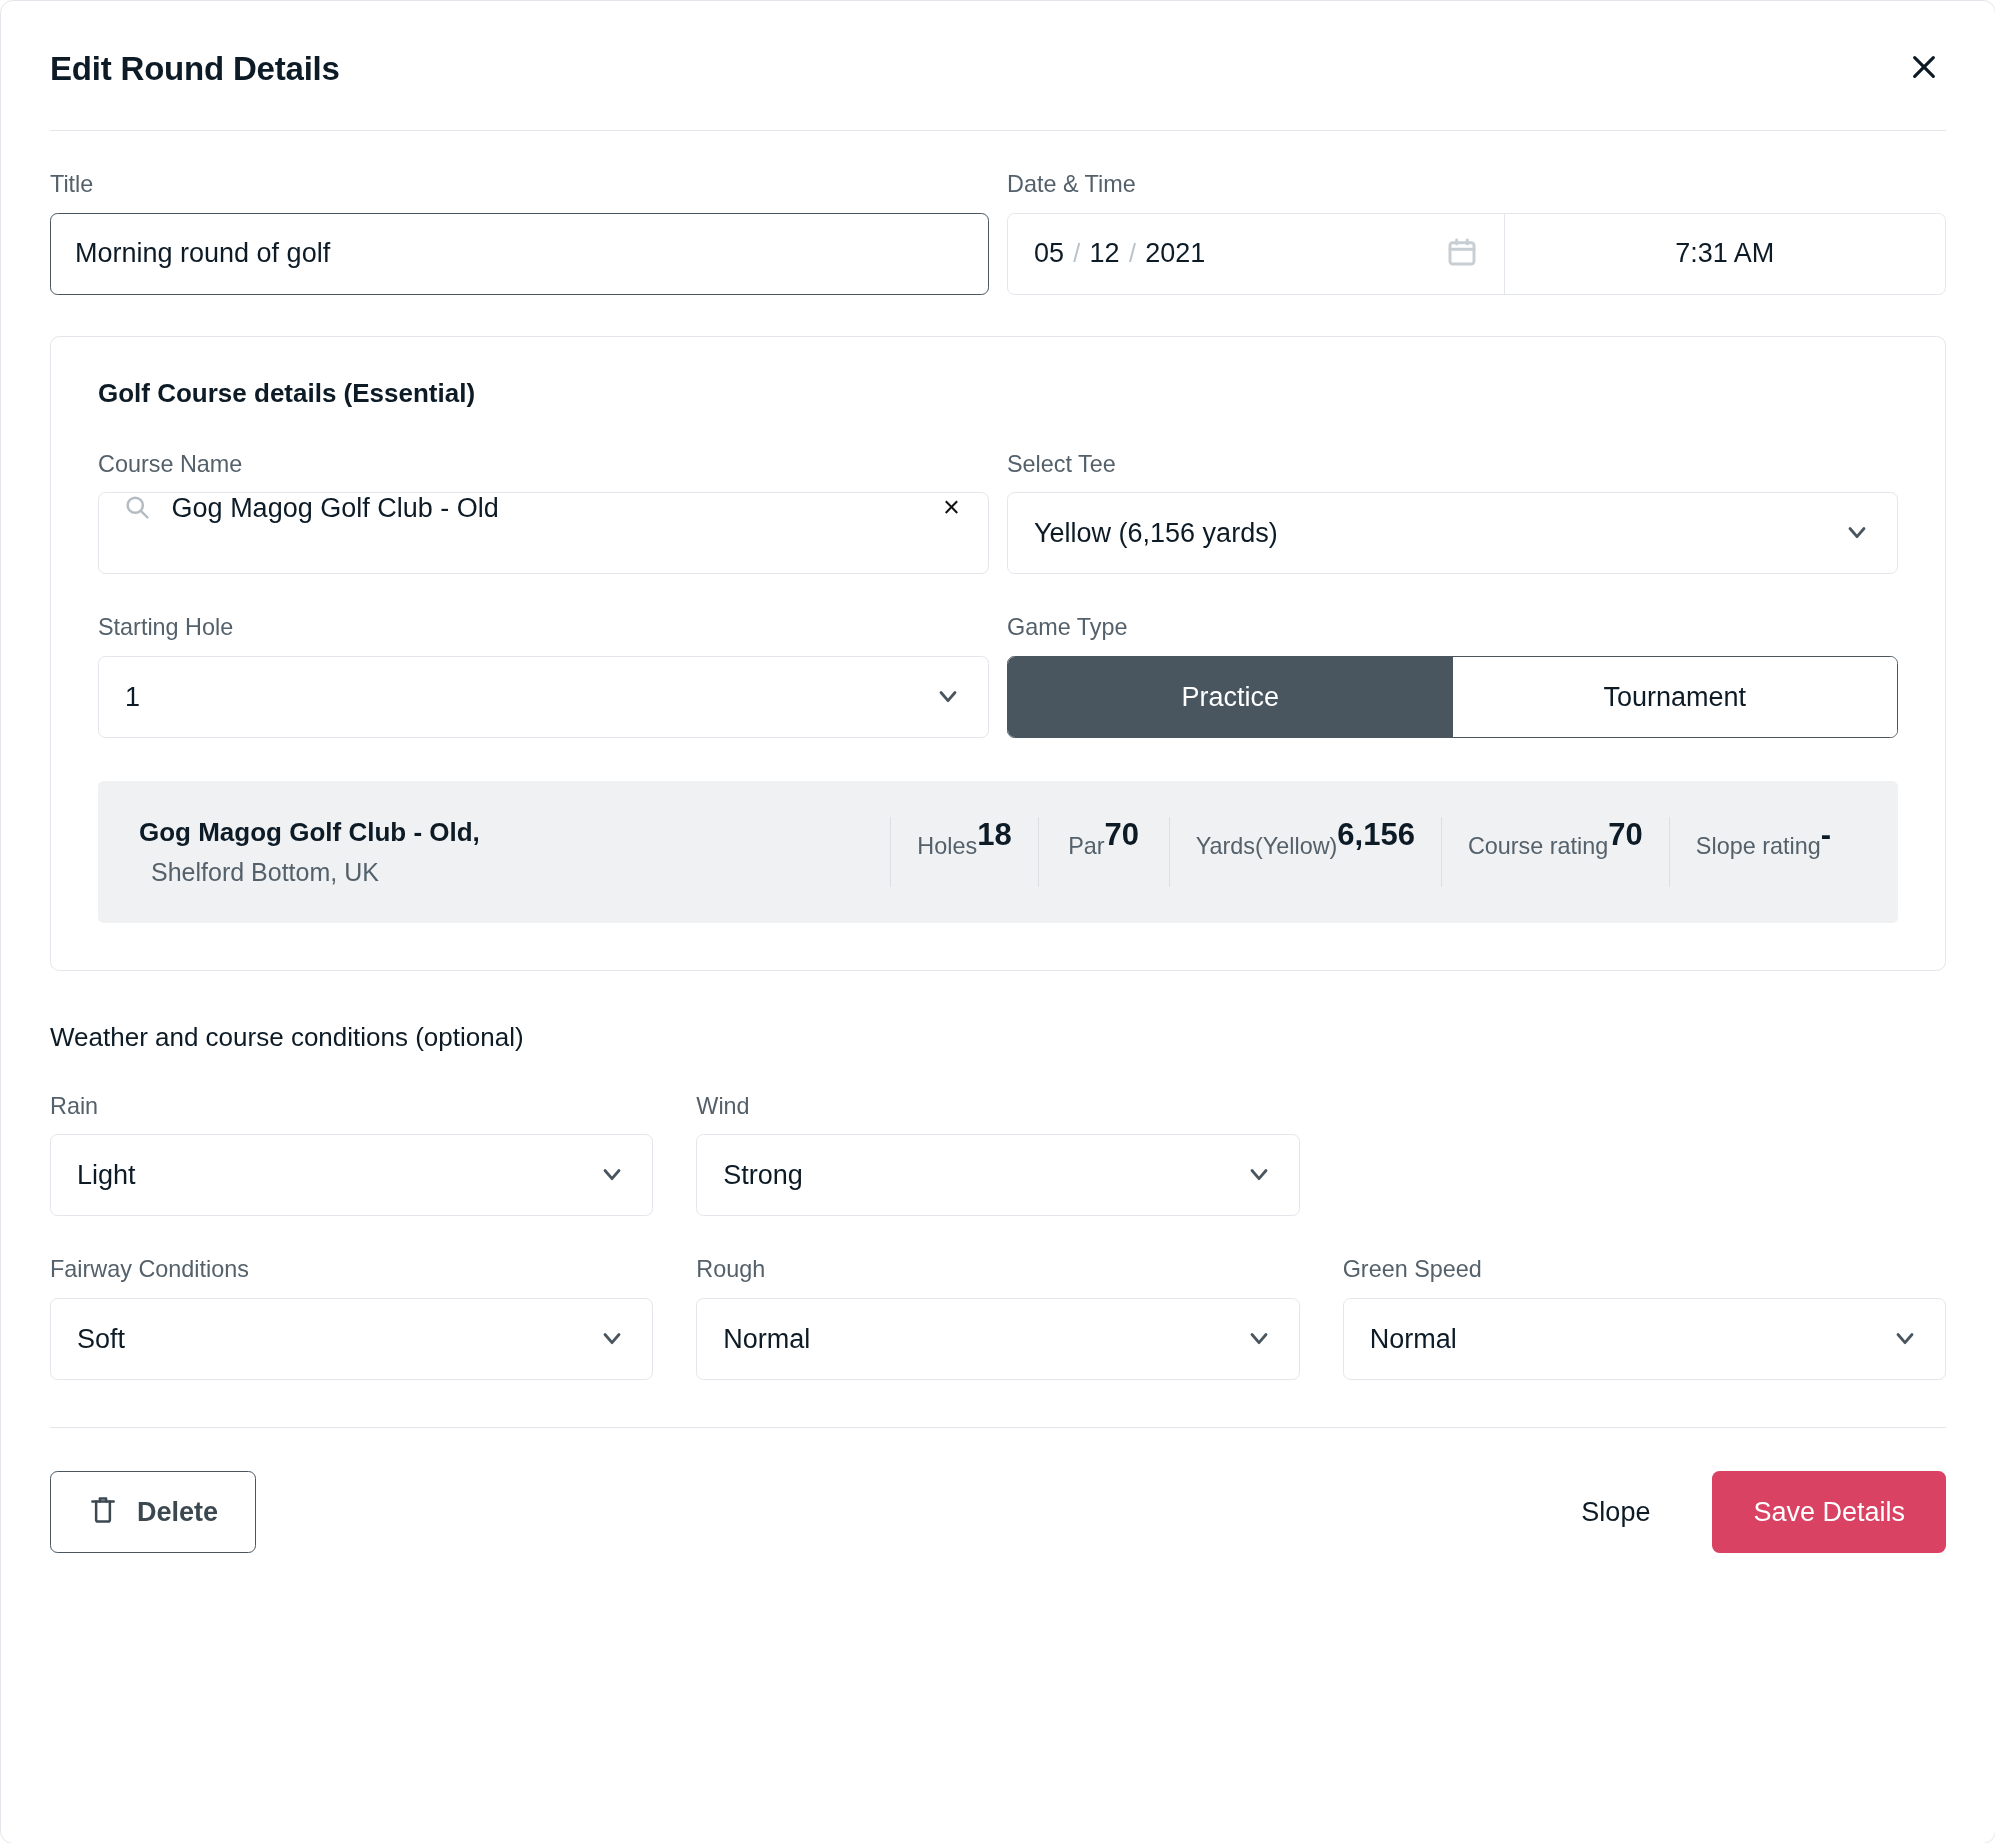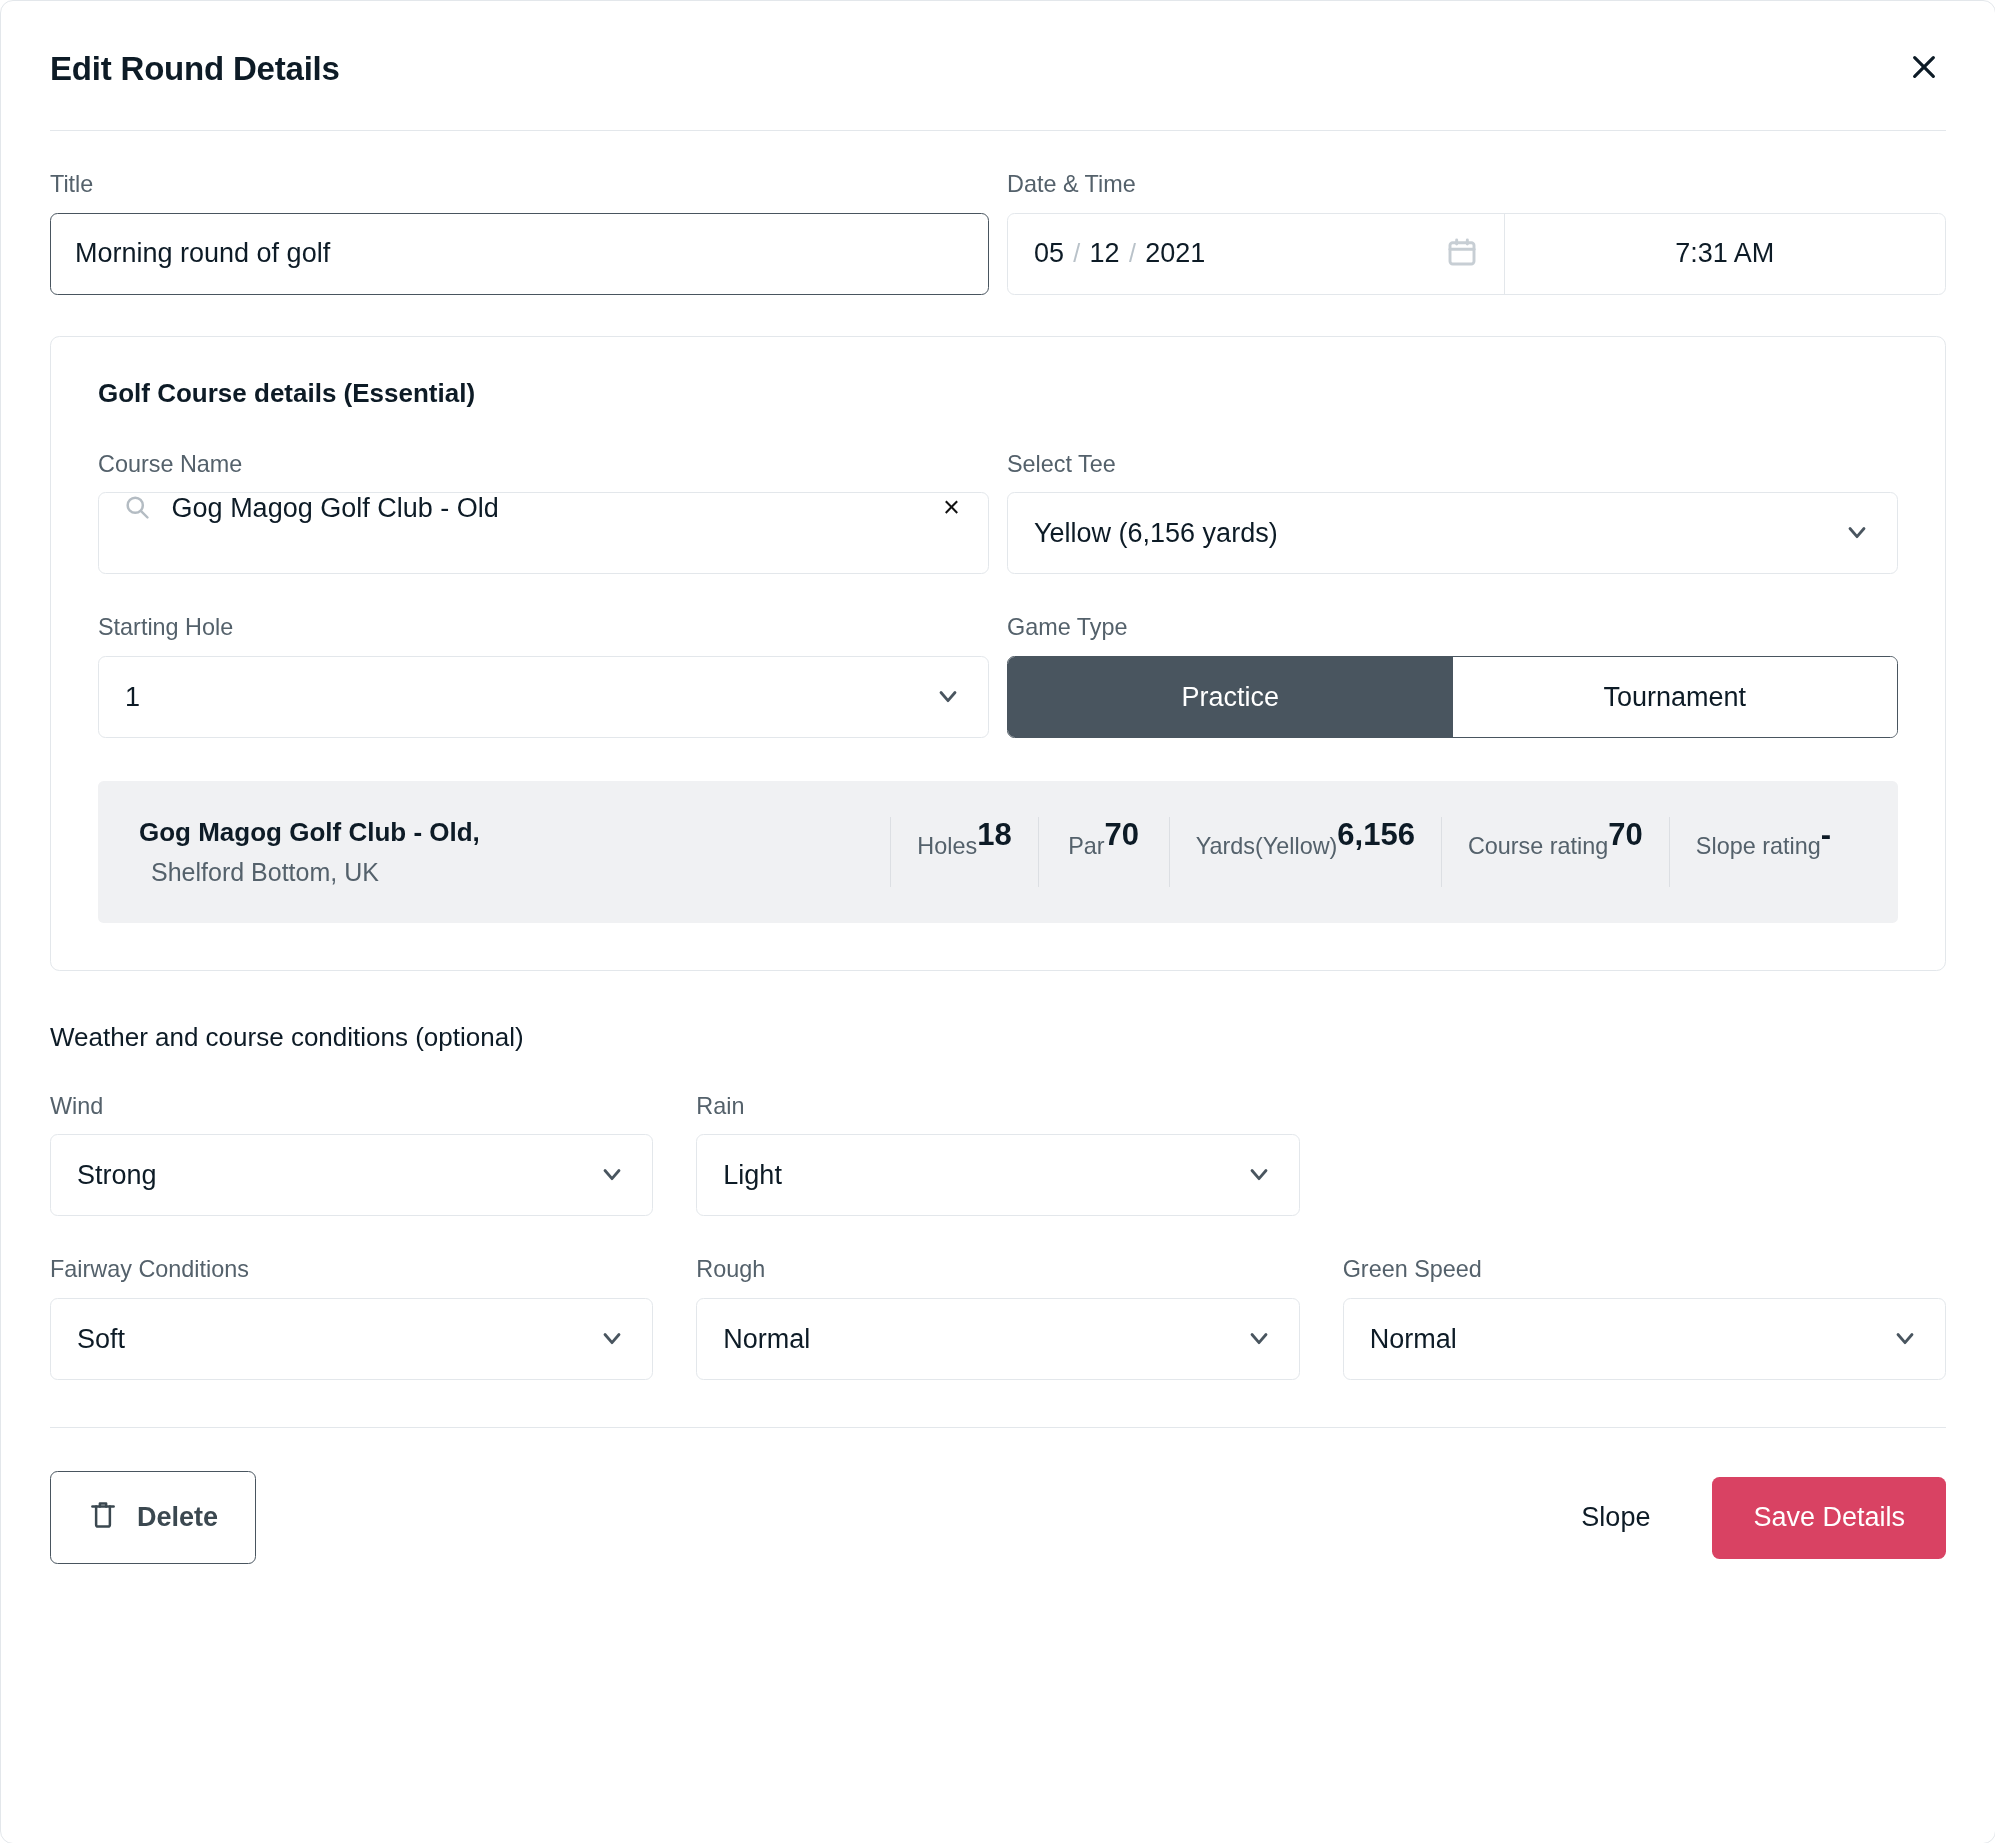--- a/index.html
+++ b/index.html
@@ -270,21 +270,21 @@
   .footer {
     display: flex;
     align-items: center;
     justify-content: space-between;
     padding-top: 43px;
   }
   .btn-delete {
     display: flex;
     align-items: center;
     gap: 19px;
-    height: 93px;
+    height: 82px;
     padding: 0 37px;
     border: 1.9px solid #49555f;
     border-radius: 7.5px;
     background: #fff;
     font-size: 27px;
     color: #3b4850;
     font-weight: bold;
     cursor: pointer;
   }
   .footer-right {
@@ -441,34 +441,34 @@
           <div class="k">Slope rating</div>
           <div class="v">-</div>
         </div>
       </div>
     </div>
 
     <div class="section-title">Weather and course conditions (optional)</div>
 
     <div class="weather-row">
       <div class="col">
-        <div class="field-label">Wind</div>
+        <div class="field-label">Rain</div>
         <div class="select-light">
-          <span class="val">Strong</span>
+          <span class="val">Light</span>
           <span>
             <svg width="28" height="28" viewBox="0 0 24 24" fill="none" stroke="#49555f" stroke-width="2.4" stroke-linecap="round" stroke-linejoin="round">
               <polyline points="6 9 12 16 18 9"></polyline>
             </svg>
           </span>
         </div>
       </div>
       <div class="col">
-        <div class="field-label">Rain</div>
+        <div class="field-label">Wind</div>
         <div class="select-light">
-          <span class="val">Light</span>
+          <span class="val">Strong</span>
           <span>
             <svg width="28" height="28" viewBox="0 0 24 24" fill="none" stroke="#49555f" stroke-width="2.4" stroke-linecap="round" stroke-linejoin="round">
               <polyline points="6 9 12 16 18 9"></polyline>
             </svg>
           </span>
         </div>
       </div>
       <div class="col spacer"></div>
     </div>
 

